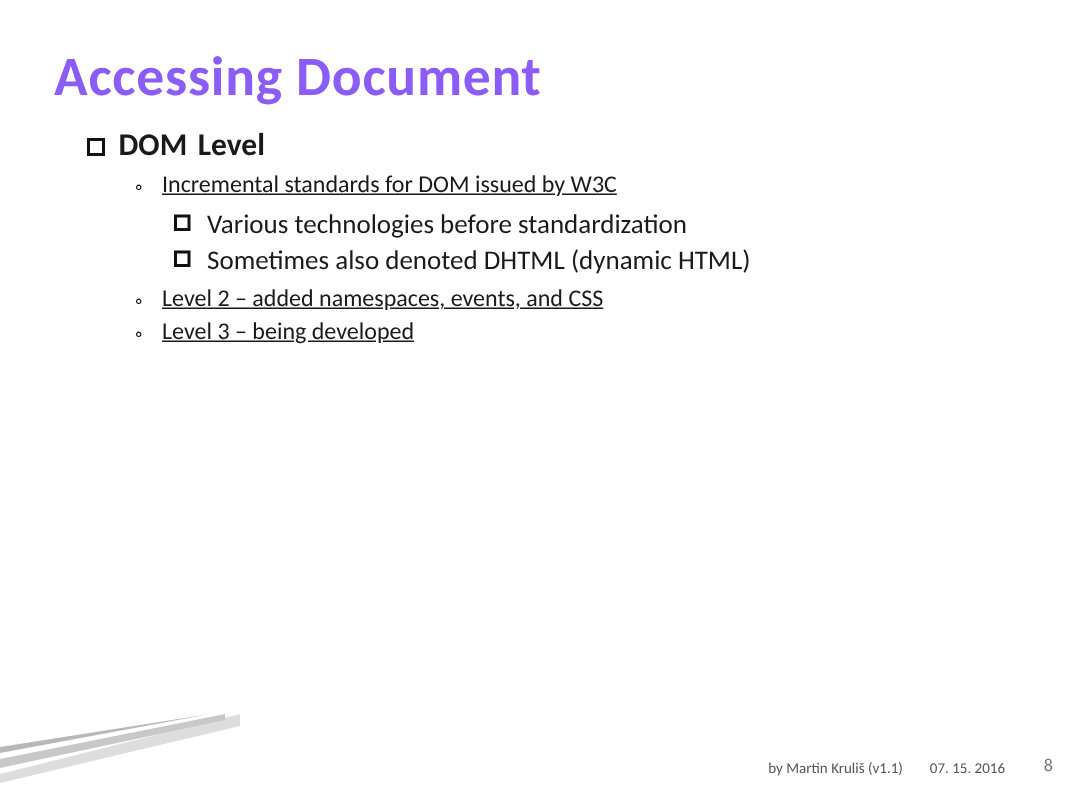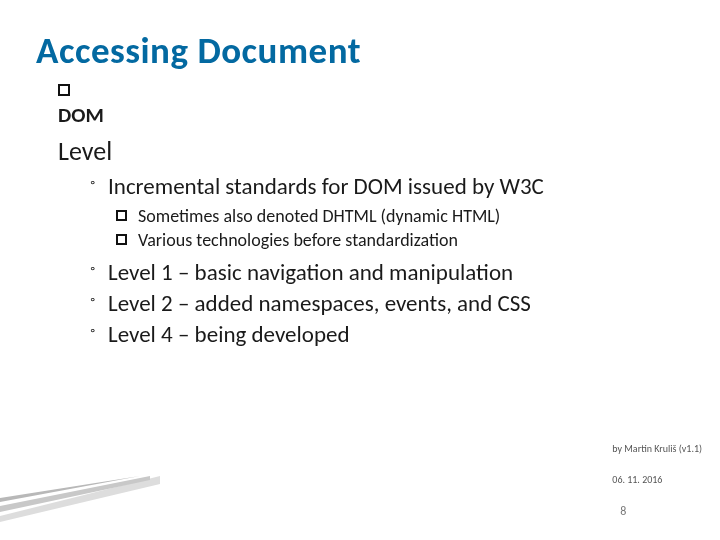--- a/index.html
+++ b/index.html
@@ -15,62 +15,62 @@
   .slide {
     position: relative;
     width: 720px;
     height: 540px;
     box-sizing: border-box;
     padding: 28px 36px 0 36px;
   }
   .title {
     font-size: 37px;
     font-weight: 700;
-    color: #0369a1;
+    color: #8b5cf6;
     margin: 0 0 8px 0;
     letter-spacing: 0.5px;
   }
   .top-level {
     margin: 10px 0 4px 22px;
   }
   .top-level-row {
     display: flex;
     align-items: baseline;
     gap: 7px;
-    flex-direction: column;
   }
   .bullet-square {
     display: inline-block;
     width: 12px;
     height: 12px;
     border: 2px solid #111;
     box-sizing: border-box;
     margin-right: 2px;
     position: relative;
     top: 1px;
   }
   .dom-label {
     font-size: 21px;
     font-weight: 700;
   }
   .level-label {
-    font-size: 26px;
-    font-weight: 400;
+    font-size: 21px;
+    font-weight: 700;
   }
   ul.diamond {
     list-style: none;
     margin: 4px 0 0 54px;
     padding: 0;
   }
   ul.diamond > li {
     position: relative;
-    font-size: 23px;
+    font-size: 16px;
     line-height: 1.35;
     padding-left: 18px;
     margin: 0;
+    text-decoration: underline;
   }
   ul.diamond > li::before {
     content: "◦";
     position: absolute;
     left: 0;
     top: 0;
     font-size: 14px;
     line-height: 24px;
     color: #111;
   }
@@ -95,25 +95,24 @@
     height: 11px;
     border: 2px solid #111;
     box-sizing: border-box;
   }
   
   .footer {
     position: absolute;
     bottom: 22px;
     right: 18px;
     display: flex;
-    align-items: flex-start;
+    align-items: center;
     gap: 18px;
     font-size: 10px;
     color: #555;
-    flex-direction: column;
   }
   .page-num {
     font-size: 12px;
     color: #777;
     min-width: 14px;
     text-align: right;
   }
   
   .wedge {
     position: absolute;
@@ -137,35 +136,34 @@
       <span class="dom-label">DOM</span>
       <span class="level-label">Level</span>
     </div>
   </div>
 
   <ul class="diamond">
     <li>Incremental standards for DOM issued by W3C</li>
   </ul>
 
   <ul class="squares">
+    <li>Various technologies before standardization</li>
     <li>Sometimes also denoted DHTML (dynamic HTML)</li>
-    <li>Various technologies before standardization</li>
   </ul>
 
   <ul class="diamond">
-    <li>Level 1 – basic navigation and manipulation</li>
     <li>Level 2 – added namespaces, events, and CSS</li>
-    <li>Level 4 – being developed</li>
+    <li>Level 3 – being developed</li>
   </ul>
 
   <svg class="wedge" viewBox="0 0 170 46" preserveAspectRatio="none">
     <polygon points="0,40 160,0 160,8 0,46" fill="#dddddd"></polygon>
     <polygon points="0,30 150,0 150,4 0,36" fill="#c8c8c8"></polygon>
     <polygon points="0,22 140,0 0,26" fill="#b8b8b8"></polygon>
   </svg>
 
   <div class="footer">
     <span>by Martin Kruliš (v1.1)</span>
-    <span>06. 11. 2016</span>
+    <span>07. 15. 2016</span>
     <span class="page-num">8</span>
   </div>
 
 </div>
 
 </body></html>

